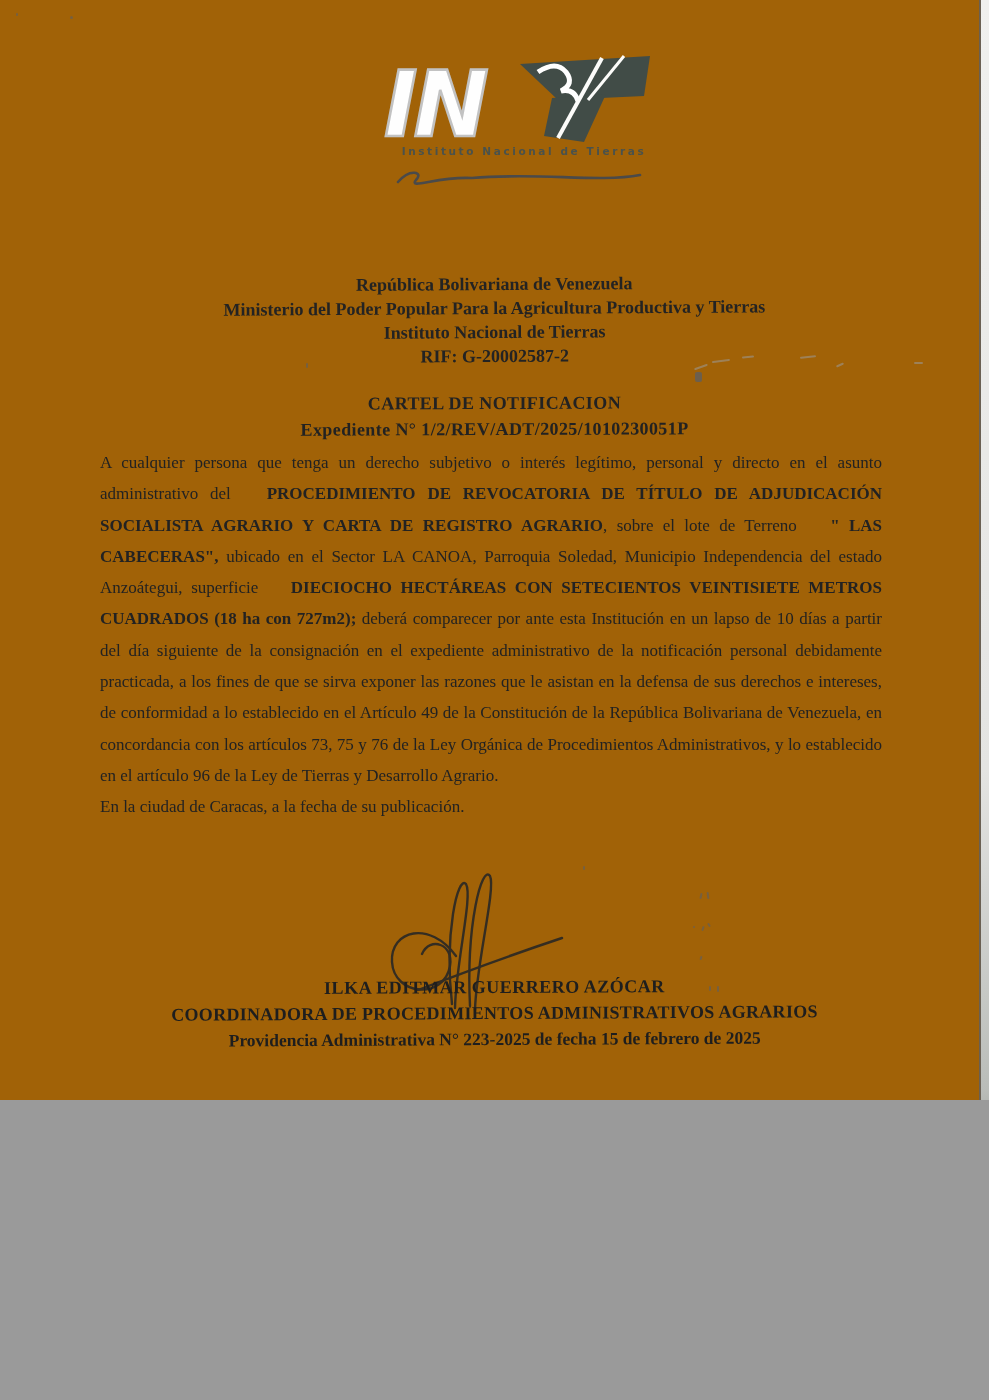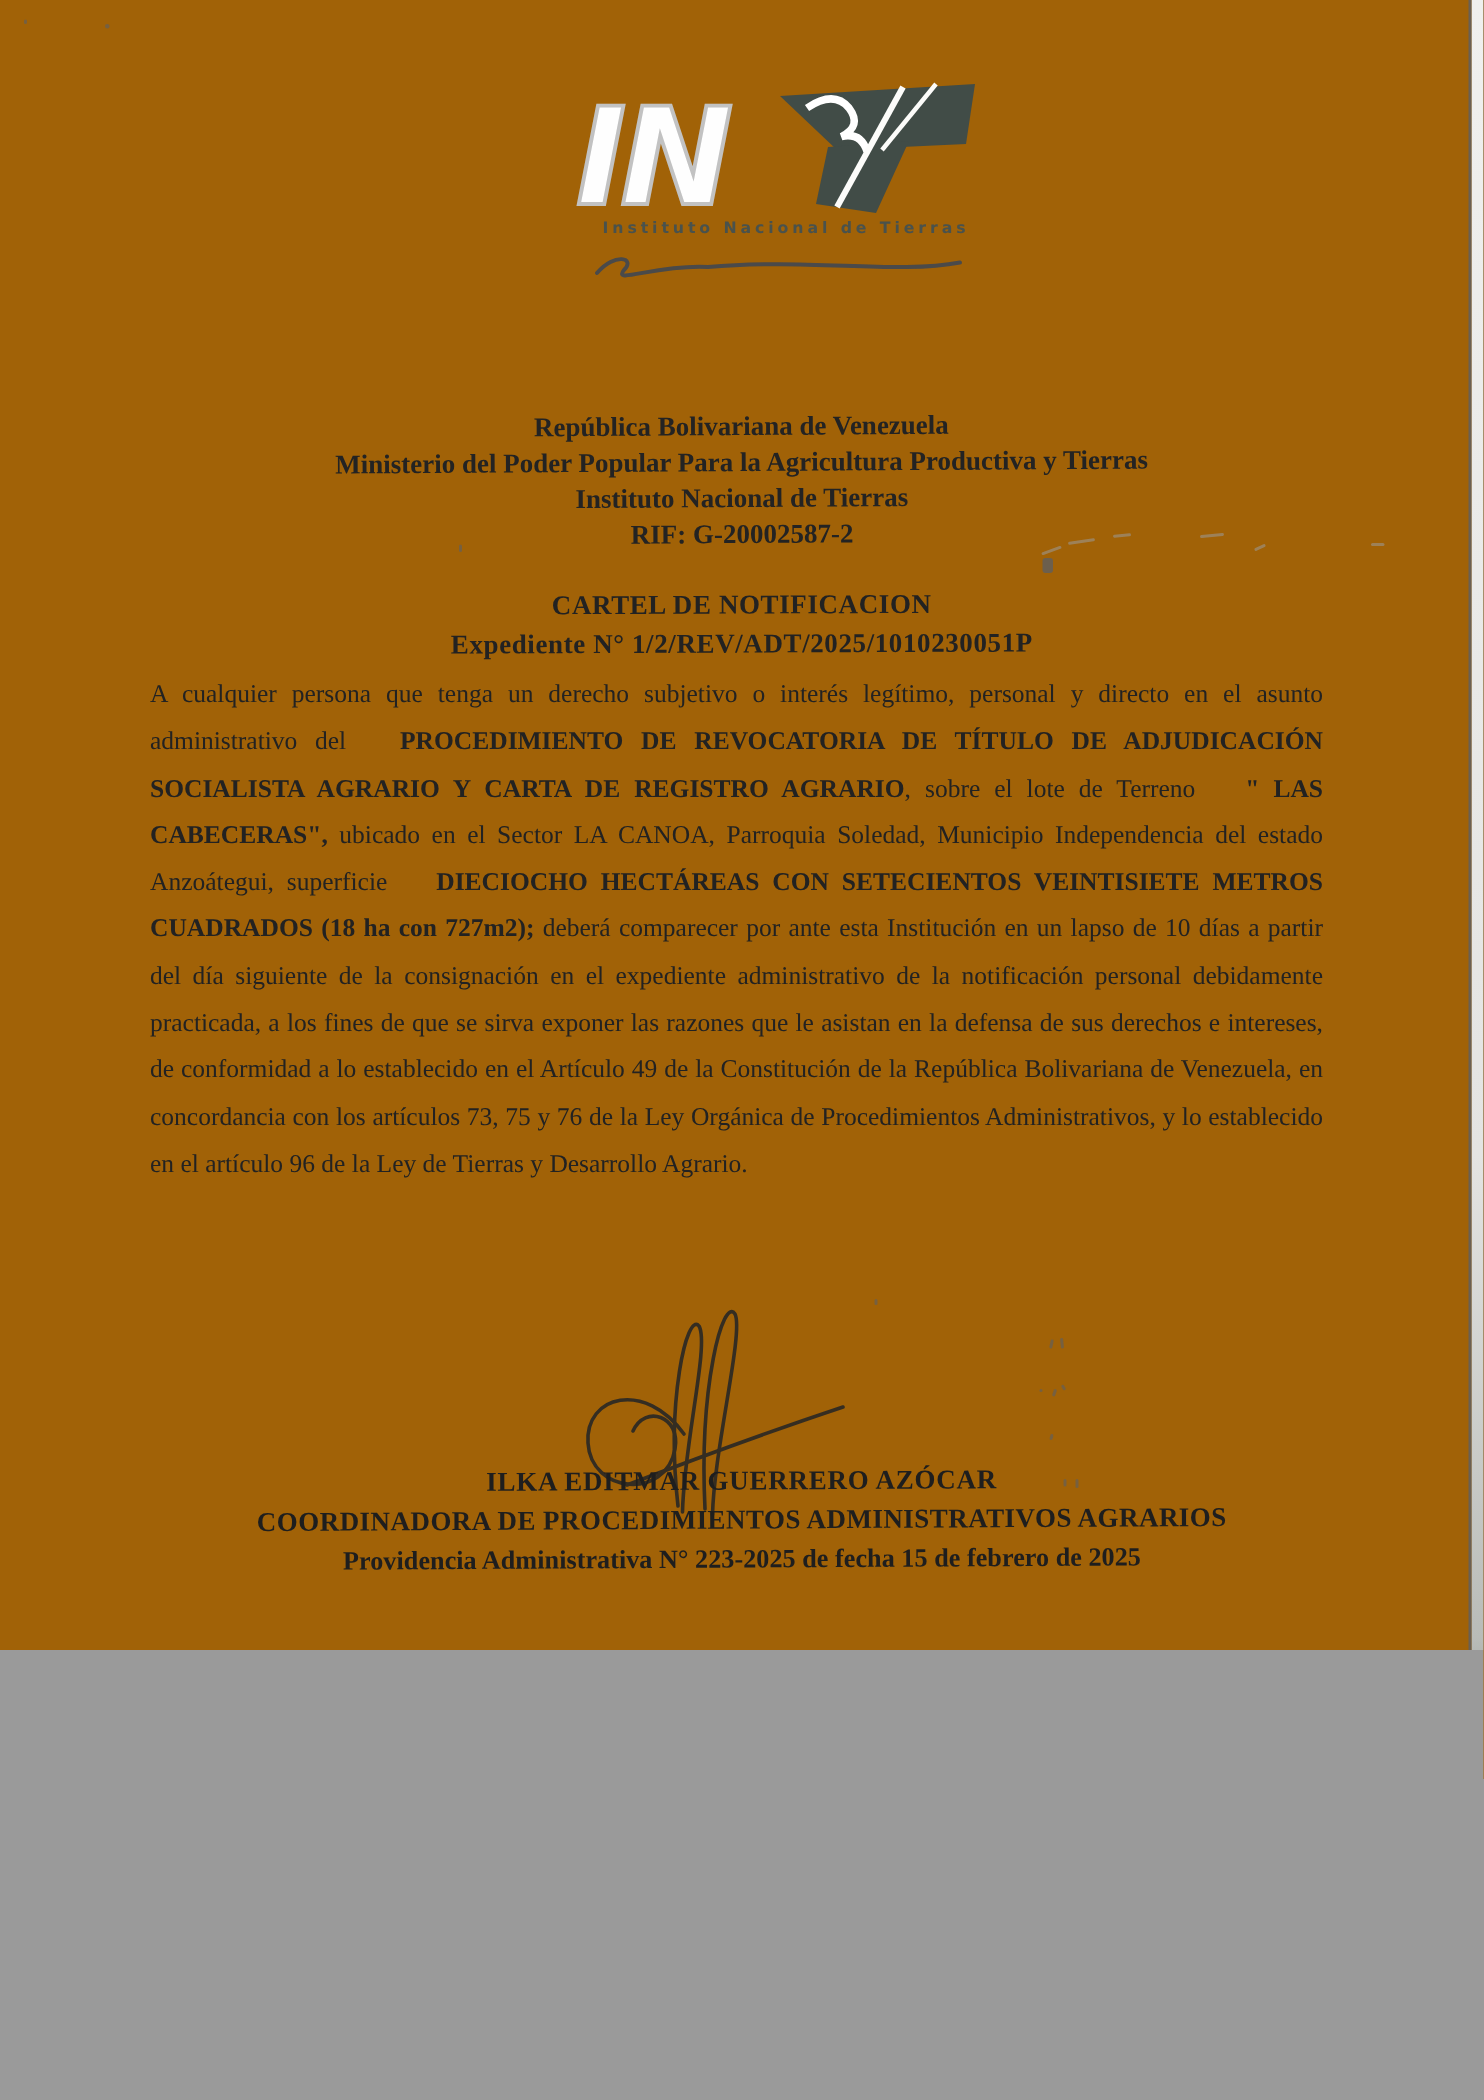--- a/index.html
+++ b/index.html
@@ -69,20 +69,21 @@
     <div>RIF: G-20002587-2</div>
   </div>
 
   <div class="notice-title-block">
     <div>CARTEL DE NOTIFICACION</div>
     <div>Expediente N° 1/2/REV/ADT/2025/1010230051P</div>
   </div>
 
   <div class="doc-body-wrap">
     <p class="doc-body"><span>A cualquier persona que tenga un derecho subjetivo o interés legítimo, personal y directo en el asunto administrativo del </span><span class="b">PROCEDIMIENTO DE REVOCATORIA DE TÍTULO DE ADJUDICACIÓN SOCIALISTA AGRARIO Y CARTA DE REGISTRO AGRARIO</span><span>, sobre el lote de Terreno </span><span class="b">" LAS CABECERAS",</span><span> ubicado en el Sector LA CANOA, Parroquia Soledad, Municipio Independencia del estado Anzoátegui, superficie </span><span class="b">DIECIOCHO HECTÁREAS CON SETECIENTOS VEINTISIETE METROS CUADRADOS (18 ha con 727m2);</span><span> deberá comparecer por ante esta Institución en un lapso de 10 días a partir del día siguiente de la consignación en el expediente administrativo de la notificación personal debidamente practicada, a los fines de que se sirva exponer las razones que le asistan en la defensa de sus derechos e intereses, de conformidad a lo establecido en el Artículo 49 de la Constitución de la República Bolivariana de Venezuela, en concordancia con los artículos 73, 75 y 76 de la Ley Orgánica de Procedimientos Administrativos, y lo establecido en el artículo 96 de la Ley de Tierras y Desarrollo Agrario.</span></p>
+    <p class="doc-closing">En la ciudad de Caracas, a la fecha de su publicación.</p>
   </div>
 
   <svg class="sig-svg" width="260" height="160" viewBox="0 0 260 160">
     <g stroke="#262626" stroke-width="2.4" fill="none" opacity=".88" stroke-linecap="round">
       <path d="M 96,98 C 70,62 30,72 32,104 C 34,138 84,142 90,108 C 94,86 70,78 62,96"></path>
       <path d="M 92,146 C 84,76 98,16 106,26 C 113,38 96,104 95,150"></path>
       <path d="M 110,148 C 106,66 122,6 130,18 C 136,30 116,108 115,152"></path>
       <path d="M 58,132 C 110,112 160,94 202,80"></path>
     </g>
   </svg>

